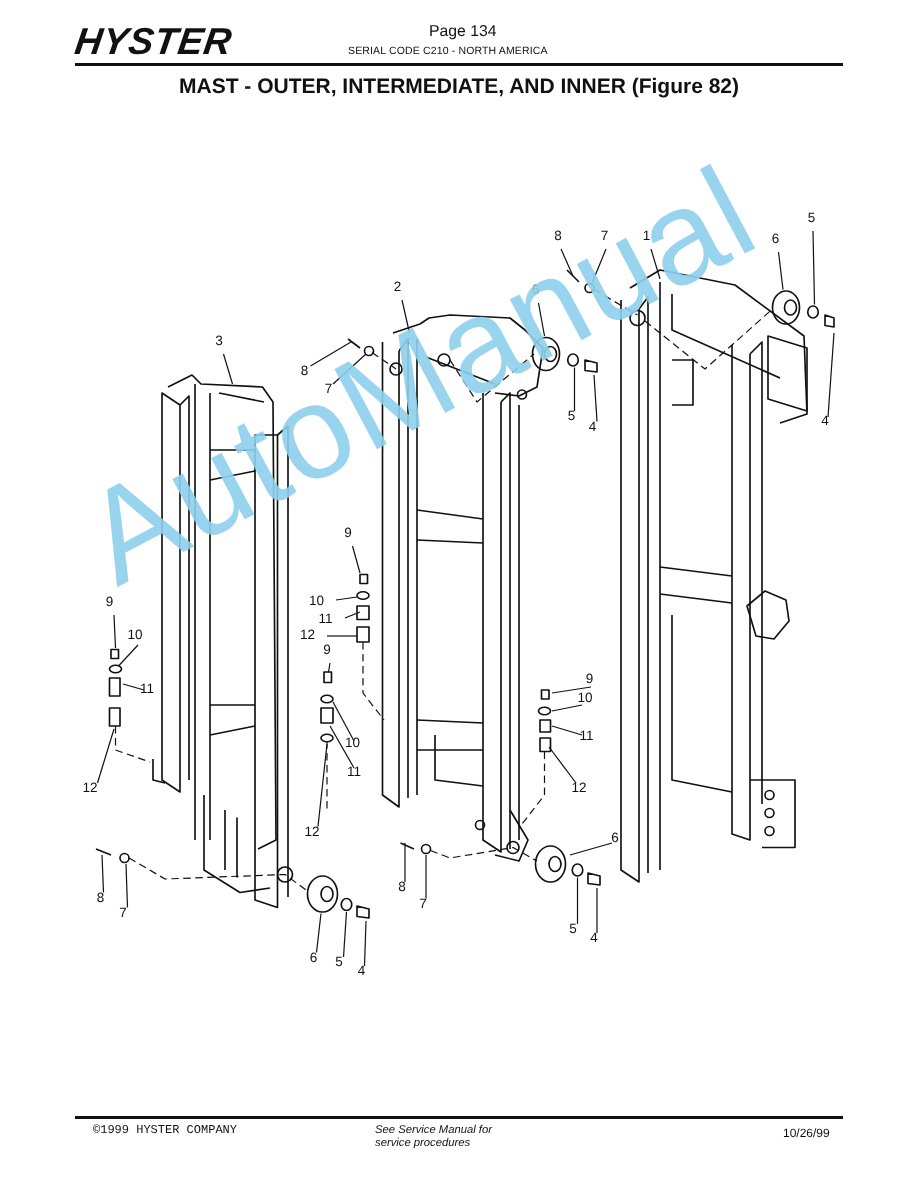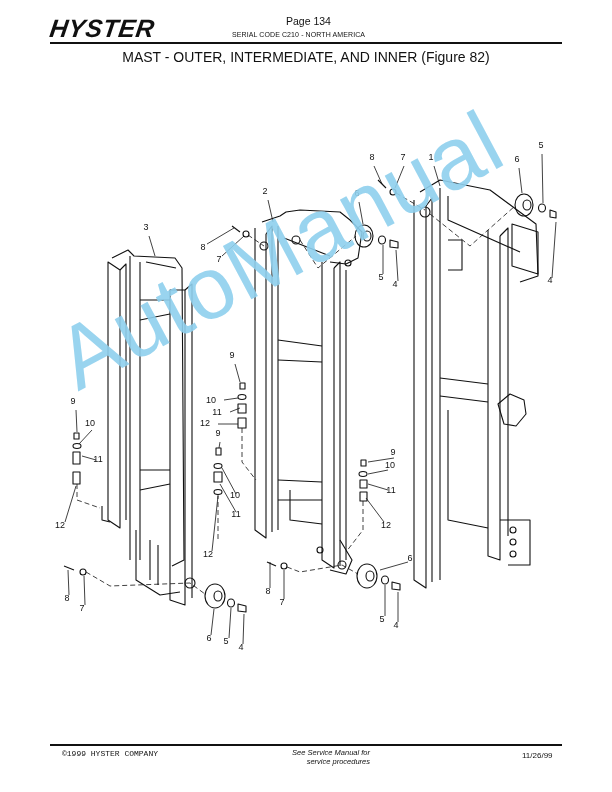--- a/index.html
+++ b/index.html
@@ -1,27 +1,27 @@
 <!DOCTYPE html>
 <html><head>
 <meta charset="utf-8">
 <style>
   html, body { margin:0; padding:0; background:#ffffff; }
   body { width:612px; height:792px; position:relative; overflow:hidden; font-family:"Liberation Sans", sans-serif; color:#111; }
   .logo { position:absolute; left:50px; top:14px; font-family:"Liberation Sans", sans-serif; font-weight:900; font-style:italic; font-size:25px; letter-spacing:0.5px; transform:skewX(-8deg); color:#111; }
   .page-num { position:absolute; left:286px; top:15px; font-size:10.5px;text-align:right; }
   .serial { position:absolute; left:232px; top:31px; font-size:7px; letter-spacing:0.1px; }
   .header-rule { position:absolute; left:50px; top:42px; width:512px; height:2px; background:#111; }
-  .title { position:absolute; left:0; width:612px; top:49px; text-align:center; font-weight:normal; font-size:14px; }
+  .title { position:absolute; left:0; width:612px; top:49px; text-align:center; font-weight:bold; font-size:14px; }
   .figure { position:absolute; left:0; top:0; width:612px; height:792px; }
   .callout { font-family:"Liberation Sans", sans-serif; font-size:9px; fill:#111; }
   .watermark { position:absolute; left:40px; top:320px; font-family:"Liberation Sans", sans-serif; font-size:88px; color:#8fd0ee; opacity:0.9; transform:rotate(-28deg); transform-origin:left top; white-space:nowrap; pointer-events:none; letter-spacing:2px; }
   .footer-rule { position:absolute; left:50px; top:744px; width:512px; height:2px; background:#111; }
   .copyright { position:absolute; left:62px; top:749px; font-size:8px;font-family:Liberation Mono, monospace; }
-  .footer-note { position:absolute; left:250px; top:748px; width:120px; text-align:right; font-size:7.5px; font-style:italic; line-height:9px; }
+  .footer-note { position:absolute; left:250px; top:748px; width:120px; text-align:left; font-size:7.5px; font-style:italic; line-height:9px; }
   .date { position:absolute; left:522px; top:751px; font-size:8px; }
 </style>
 </head>
 <body>
 
 <div class="logo">HYSTER</div>
 <div class="page-num">Page 134</div>
 <div class="serial">SERIAL CODE C210 - NORTH AMERICA</div>
 <div class="header-rule"></div>
 <div class="title">MAST - OUTER, INTERMEDIATE, AND INNER (Figure 82)</div>
@@ -231,13 +231,13 @@
 </svg>
 
 <div class="watermark">AutoManual</div>
 
 <div class="footer-rule"></div>
 <div class="copyright">©1999 HYSTER COMPANY</div>
 <div class="footer-note">
   <div>See Service Manual for</div>
   <div>service procedures</div>
 </div>
-<div class="date">11/26/99</div>
+<div class="date">10/26/99</div>
 
 </body></html>

